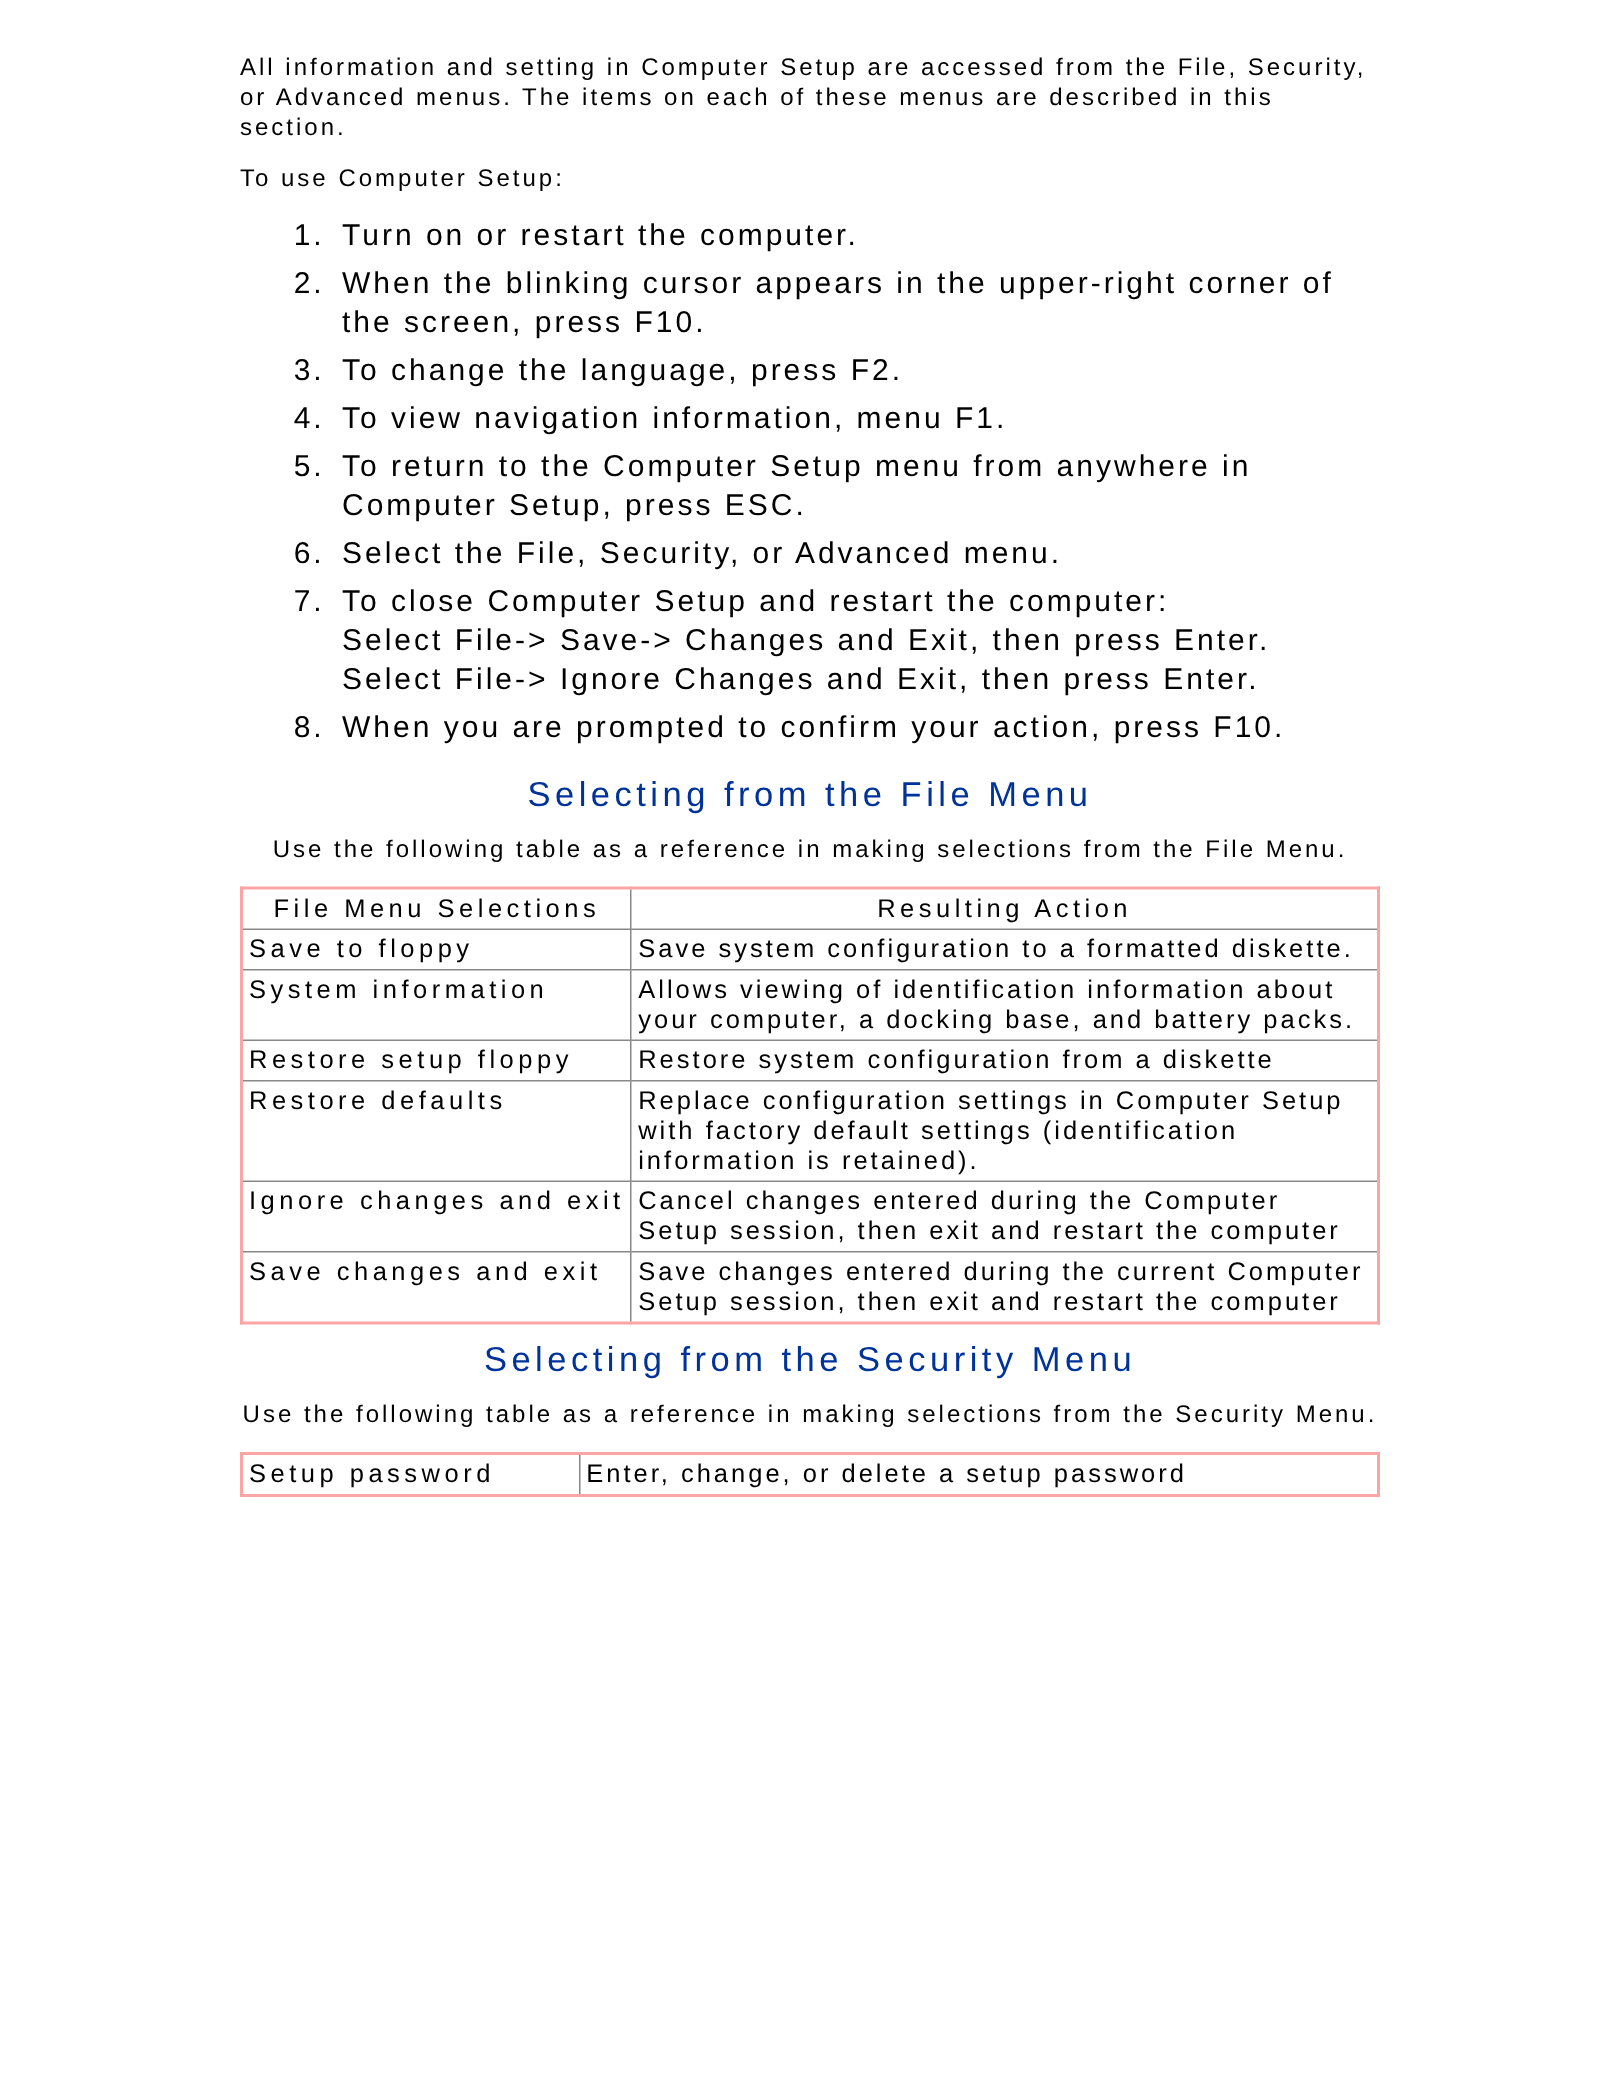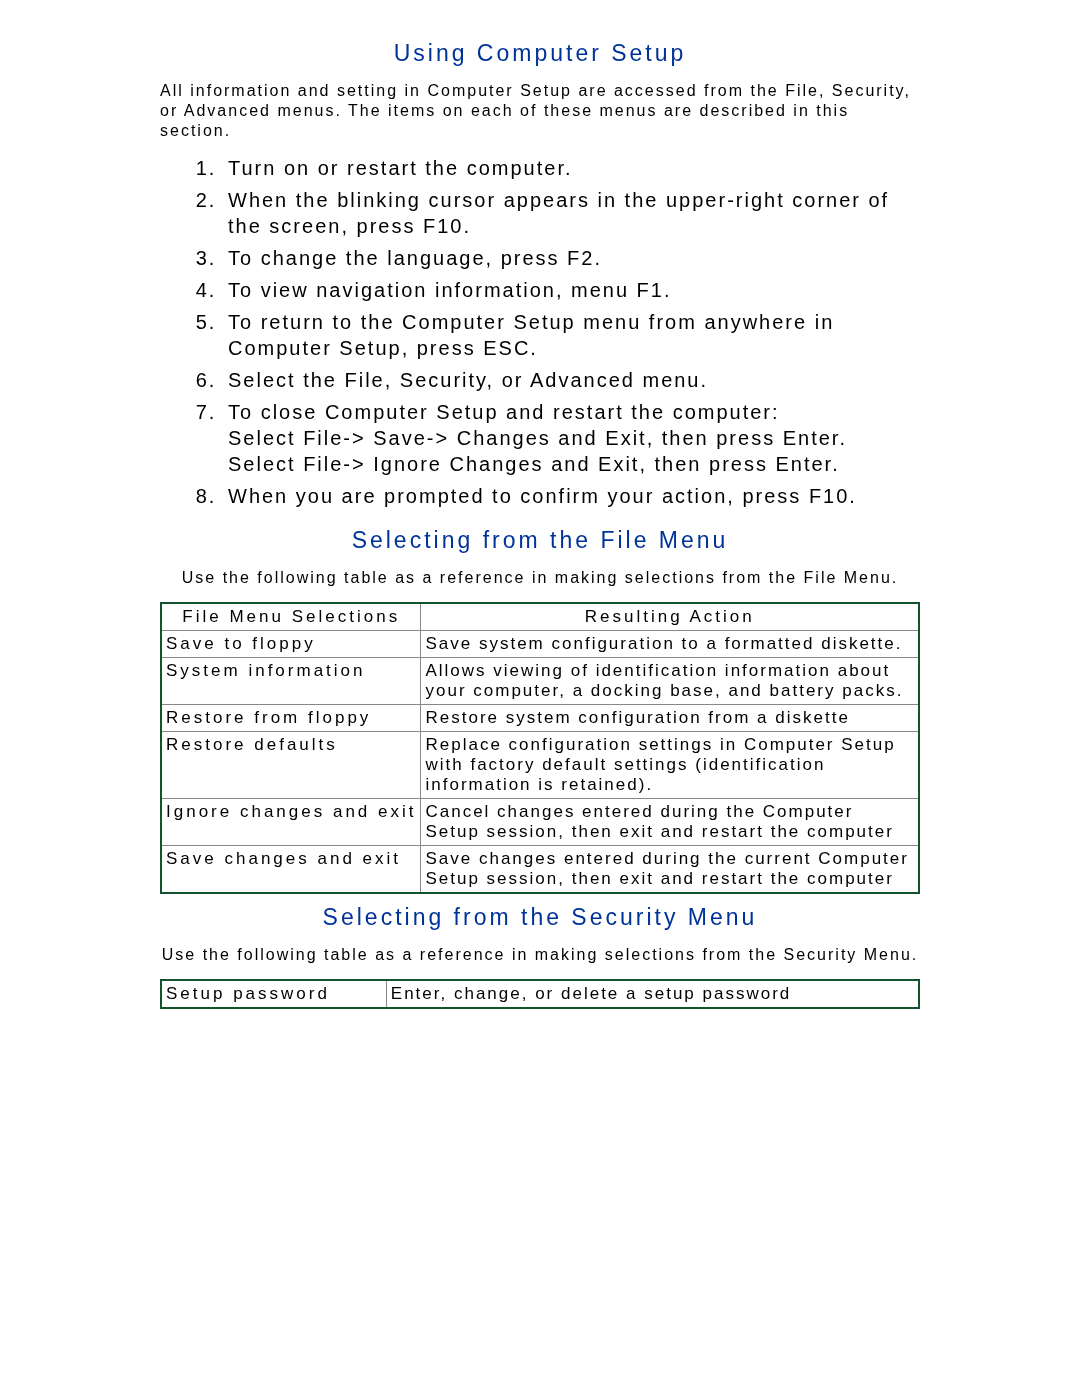--- a/index.html
+++ b/index.html
@@ -40,21 +40,21 @@
     font-size: 20px;
     letter-spacing: 2px;
     line-height: 1.3;
     margin-bottom: 6px;
     padding-left: 4px;
   }
   table.ref {
     border-collapse: collapse;
     width: 100%;
     margin: 8px 0 10px 0;
-    border: 2px solid #14532d;
+    border: 2px solid #fca5a5;
     padding-left: 47px;
   }
   table.ref th, table.ref td {
     border: 1px solid #888;
     padding: 3px 4px;
     font-size: 17px;
     letter-spacing: 2px;
     vertical-align: top;
   }
   table.ref th {
@@ -65,24 +65,24 @@
   table.ref td.sel {
     white-space: nowrap;
     letter-spacing: 3px;
   }
 </style>
 </head>
 <body>
 
 <div class="page">
 
-  <h2 class="section-title">Using Computer Setup</h2>
 
   <p class="body-text">All information and setting in Computer Setup are accessed from the File, Security, or Advanced menus. The items on each of these menus are described in this section.</p>
 
+  <p class="body-text">To use Computer Setup:</p>
 
   <ol class="steps">
     <li>Turn on or restart the computer.</li>
     <li>When the blinking cursor appears in the upper-right corner of the screen, press F10.</li>
     <li>To change the language, press F2.</li>
     <li>To view navigation information, menu F1.</li>
     <li>To return to the Computer Setup menu from anywhere in Computer Setup, press ESC.</li>
     <li>Select the File, Security, or Advanced menu.</li>
     <li>To close Computer Setup and restart the computer:<br>Select File-&gt; Save-&gt; Changes and Exit, then press Enter.<br>Select File-&gt; Ignore Changes and Exit, then press Enter.</li>
     <li>When you are prompted to confirm your action, press F10.</li>
@@ -99,21 +99,21 @@
     </tr>
     <tr>
       <td class="sel">Save to floppy</td>
       <td>Save system configuration to a formatted diskette.</td>
     </tr>
     <tr>
       <td class="sel">System information</td>
       <td>Allows viewing of identification information about your computer, a docking base, and battery packs.</td>
     </tr>
     <tr>
-      <td class="sel">Restore from floppy</td>
+      <td class="sel">Restore setup floppy</td>
       <td>Restore system configuration from a diskette</td>
     </tr>
     <tr>
       <td class="sel">Restore defaults</td>
       <td>Replace configuration settings in Computer Setup with factory default settings (identification information is retained).</td>
     </tr>
     <tr>
       <td class="sel">Ignore changes and exit</td>
       <td>Cancel changes entered during the Computer Setup session, then exit and restart the computer</td>
     </tr>

